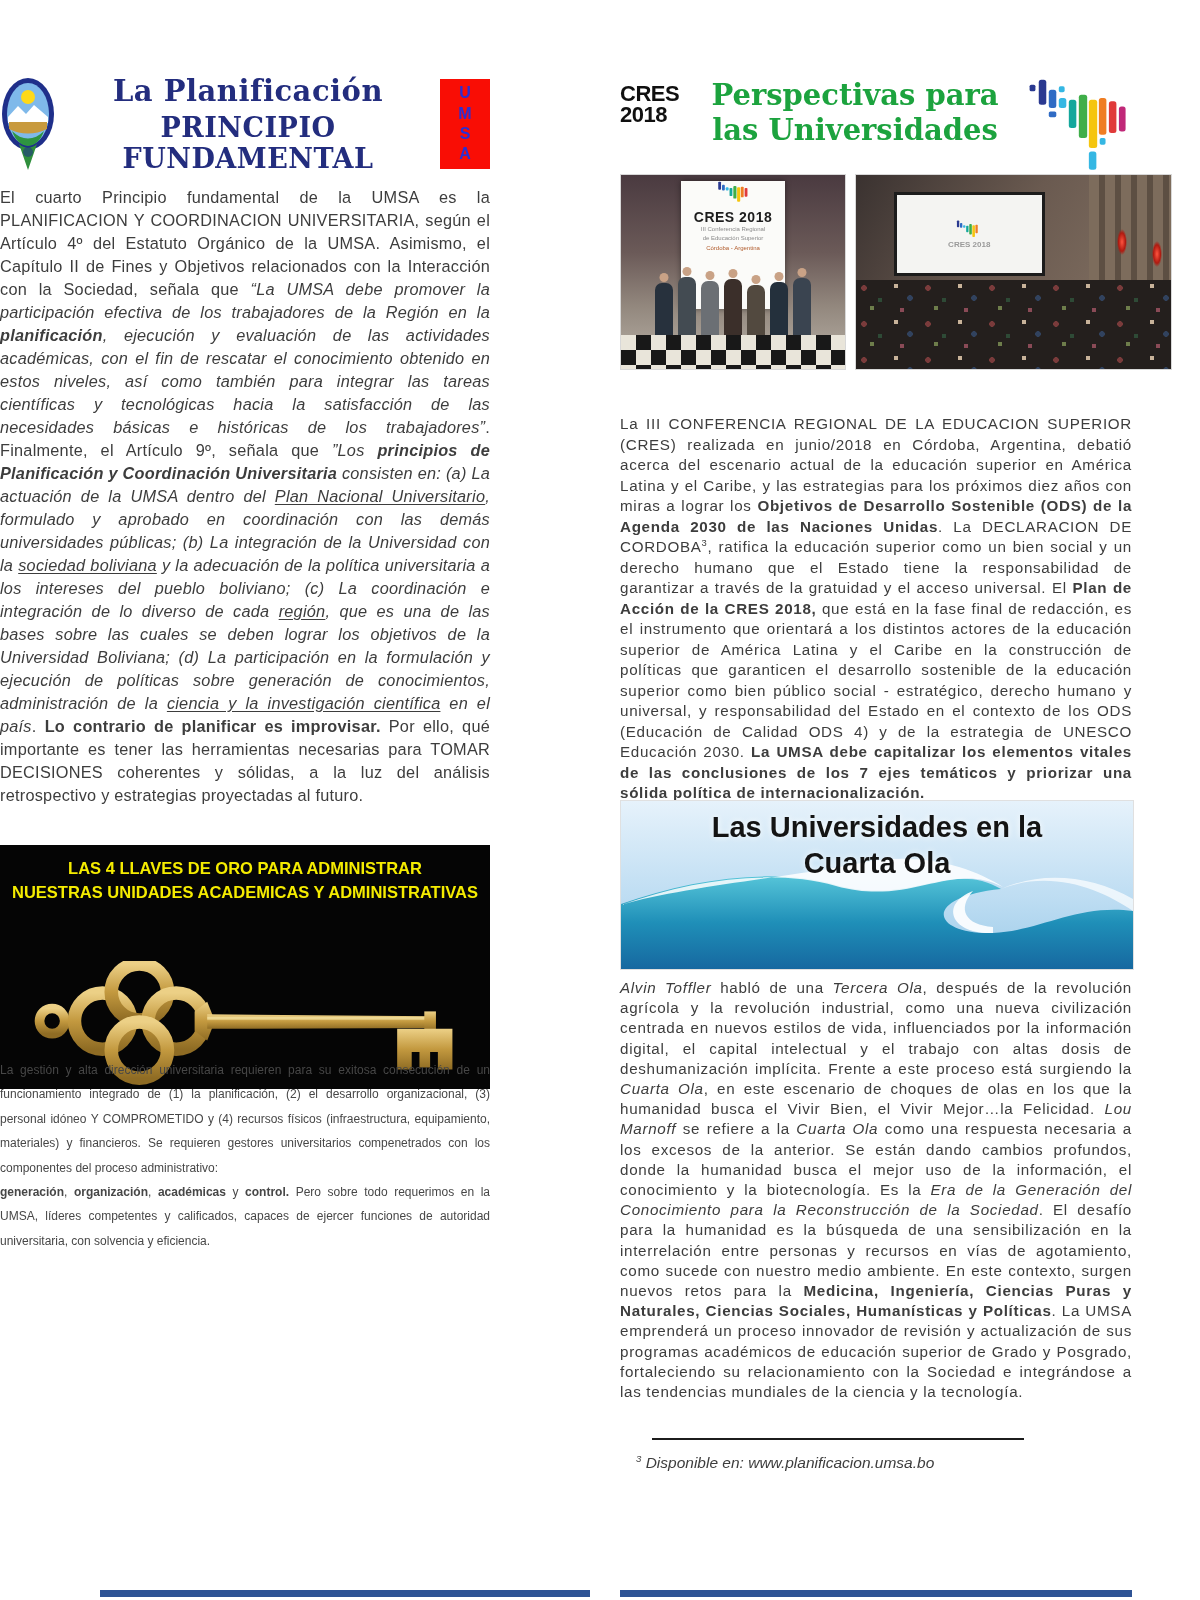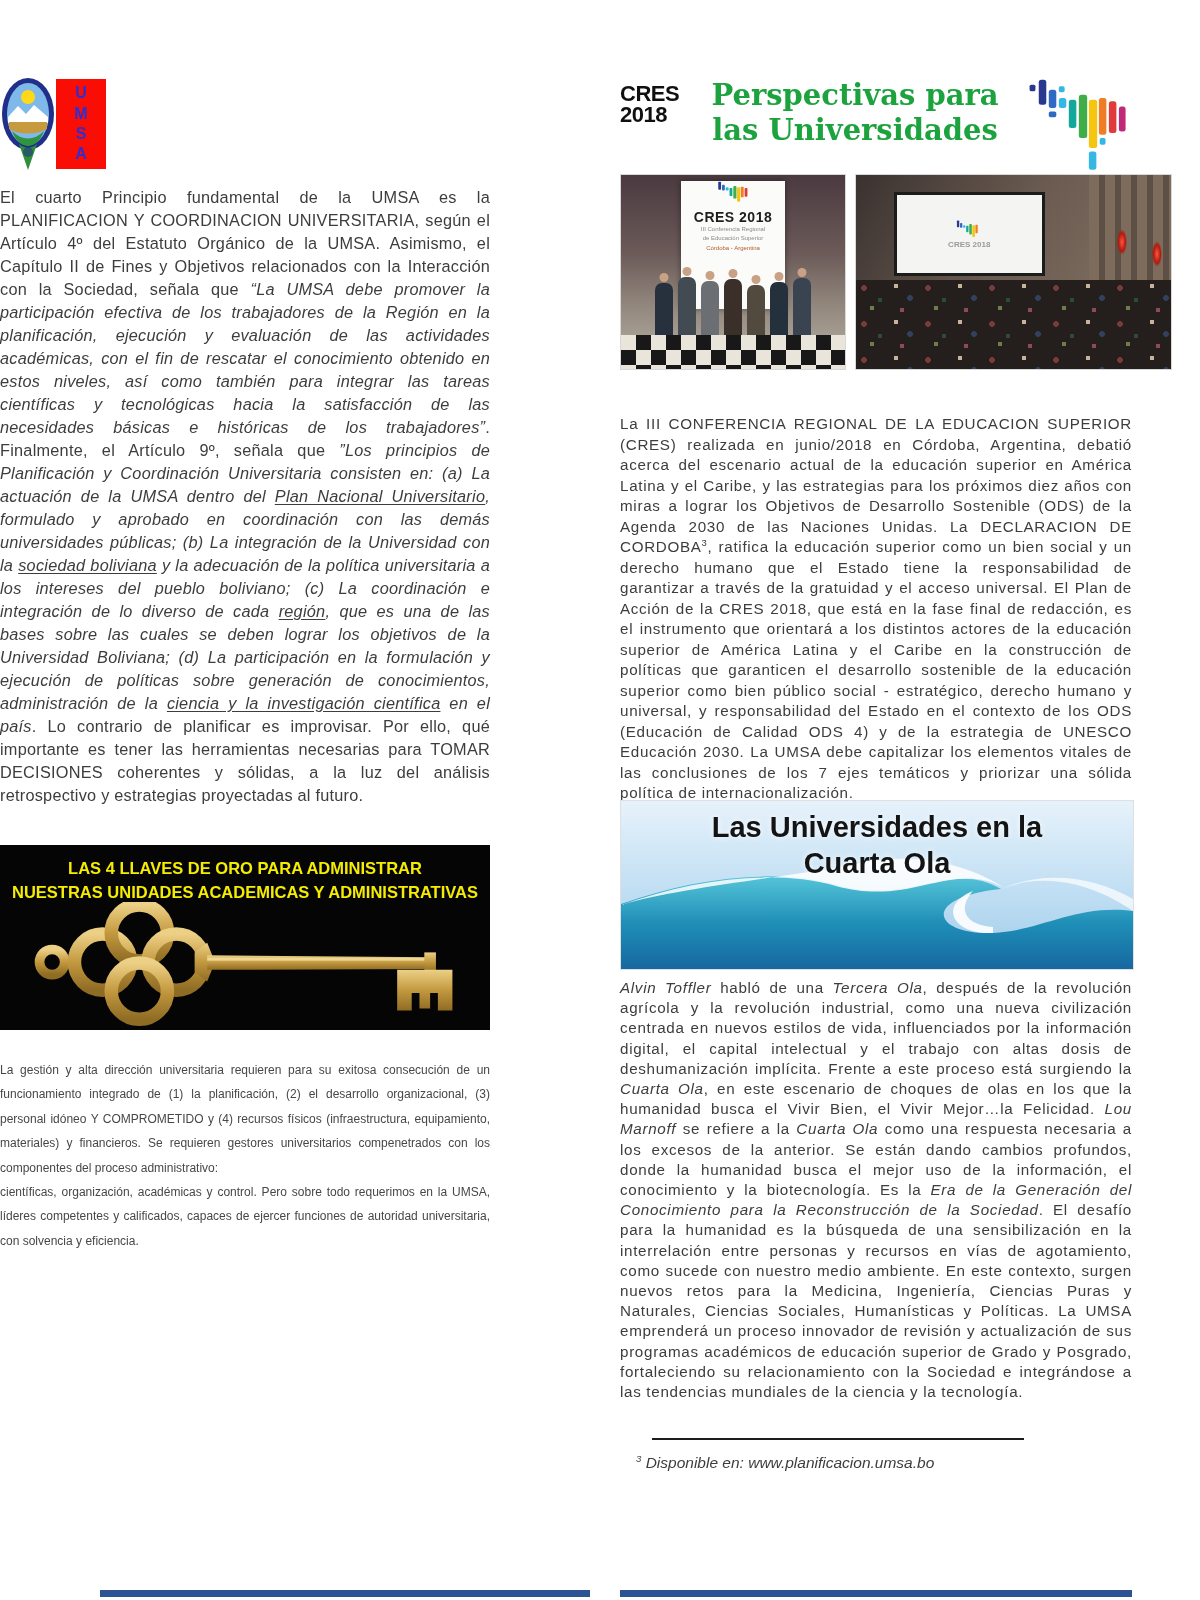--- a/index.html
+++ b/index.html
@@ -1,33 +1,33 @@
 <!DOCTYPE html>
 <html style="--navy: #232d7e; --badge_red: #f90d05; --badge_blue: #2b2fd4; --green: #1ca33e; --key_yellow: #f5ec00; --footer_blue: #2e5395; --body_text: #3d3d3d;"><head>
 <meta charset="utf-8">
 <style>
   html,body{margin:0;padding:0;background:#888;}
   .page{position:relative;width:1200px;height:1600px;background:#ffffff;margin:0 auto;overflow:hidden;
         font-family:"Liberation Sans","DejaVu Sans",sans-serif;}
-  .b{font-weight:normal;}
+  .b{font-weight:bold;}
   .i{font-style:italic;}
   .u{text-decoration:underline;text-underline-offset:2px;}
   sup{font-size:.62em;line-height:0;}
   .lh{position:absolute;left:0;top:75px;width:490px;height:98px;display:flex;align-items:center;}
   .lh-emblem{width:56px;height:96px;flex:0 0 56px;}
   .lh-titles{flex:1;text-align:center;color:var(--navy,#232d7e);
              font-family:"DejaVu Serif","Liberation Serif",serif;font-weight:bold;}
   .lh-t1{font-size:29px;letter-spacing:.5px;}
   .lh-t2{font-size:27px;letter-spacing:.5px;margin-top:4px;}
   .umsa-badge{flex:0 0 50px;height:90px;background:var(--badge_red,#f90d05);
               display:flex;flex-direction:column;align-items:center;justify-content:center;
               color:var(--badge_blue,#2b2fd4);font-weight:bold;font-size:16px;line-height:1.28;}
   .para{text-align:justify;color:var(--body_text,#3d3d3d);margin:0;}
   .para-left1{position:absolute;left:0;top:186px;width:490px;font-size:16.3px;line-height:23px;letter-spacing:.015em;}
-  .key-banner{position:absolute;left:0;top:845px;width:490px;height:185px;margin:0;background:#050505;
+  .key-banner{position:absolute;left:0;top:845px;width:490px;height:244px;margin:0;background:#050505;
               overflow:hidden;}
   .key-line{color:var(--key_yellow,#f5ec00);font-weight:bold;text-align:center;font-size:16.5px;line-height:1.45;}
   .key-line:first-child{margin-top:12px;}
   .key-svg{position:absolute;left:0;bottom:2px;width:100%;height:126px;}
   .para-left2-wrap{position:absolute;left:0;top:1058px;width:490px;}
   .para-left2-wrap p{margin:0;text-align:justify;color:#474747;font-size:12px;line-height:24.4px;}
 
   
   .col-right{position:absolute;left:620px;top:0;width:512px;}
   .rh{position:absolute;left:0;top:78px;width:512px;height:96px;display:flex;align-items:flex-start;}
@@ -91,20 +91,24 @@
     <svg class="lh-emblem" viewBox="0 0 56 96">
       <ellipse cx="28" cy="38" rx="26" ry="36" fill="#1f2f8a"></ellipse>
       <ellipse cx="28" cy="38" rx="21" ry="31" fill="#7fb9ea"></ellipse>
       <circle cx="28" cy="21" r="7" fill="#ffd918"></circle>
       <path d="M8 41 L18 30 L26 38 L34 29 L48 41 L48 47 L8 47 Z" fill="#ffffff"></path>
       <path d="M9 46 h38 v7 c-12 6 -26 6 -38 0 z" fill="#c89a3e"></path>
       <path d="M12 55 c10 10 22 10 32 0 c-4 12 -12 15 -16 15 c-4 0 -12 -3 -16 -15 z" fill="#2e9440"></path>
       <path d="M19 68 l9 26 l9 -26 c-6 5 -12 5 -18 0 z" fill="#2f8f3c"></path>
       <circle cx="28" cy="76" r="5" fill="#1f2f8a" opacity=".55"></circle>
     </svg>
+    <div class="lh-titles">
+      <div class="lh-t1">La Planificación</div>
+      <div class="lh-t2">PRINCIPIO FUNDAMENTAL</div>
+    </div>
     <div class="umsa-badge">
       <span>U</span>
       <span>M</span>
       <span>S</span>
       <span>A</span>
     </div>
   </header>
 
   <p class="para para-left1"><span>El cuarto Principio fundamental de la UMSA es la PLANIFICACION Y COORDINACION UNIVERSITARIA, según el Artículo 4º del Estatuto Orgánico de la UMSA. Asimismo, el Capítulo II de Fines y Objetivos relacionados con la Interacción con la Sociedad, señala que </span><span class="i">“La UMSA debe promover la participación efectiva de los trabajadores de la Región en la </span><span class="b i">planificación</span><span class="i">, ejecución y evaluación de las actividades académicas, con el fin de rescatar el conocimiento obtenido en estos niveles, así como también para integrar las tareas científicas y tecnológicas hacia la satisfacción de las necesidades básicas e históricas de los trabajadores”</span><span>. Finalmente, el Artículo 9º, señala que </span><span class="i">”Los </span><span class="b i">principios de Planificación y Coordinación Universitaria </span><span class="i">consisten en: (a) La actuación de la UMSA dentro del </span><span class="i u">Plan Nacional Universitario</span><span class="i">, formulado y aprobado en coordinación con las demás universidades públicas; (b) La integración de la Universidad con la </span><span class="i u">sociedad boliviana</span><span class="i"> y la adecuación de la política universitaria a los intereses del pueblo boliviano; (c) La coordinación e integración de lo diverso de cada </span><span class="i u">región</span><span class="i">, que es una de las bases sobre las cuales se deben lograr los objetivos de la Universidad Boliviana; (d) La participación en la formulación y ejecución de políticas sobre generación de conocimientos, administración de la </span><span class="i u">ciencia y la investigación científica</span><span class="i"> en el país</span><span>. </span><span class="b">Lo contrario de planificar es improvisar.</span><span> Por ello, qué importante es tener las herramientas necesarias para TOMAR DECISIONES coherentes y sólidas, a la luz del análisis retrospectivo y estrategias proyectadas al futuro.</span></p>
 
@@ -127,21 +131,21 @@
       <polygon points="183,52 196,42 204,62 196,82 183,72" fill="url(#gold)"></polygon>
       <polygon points="196,55 428,57 428,69 196,70" fill="url(#gold)"></polygon>
       <rect x="196" y="57.5" width="228" height="3" fill="#f3e1a0" opacity=".8"></rect>
       <rect x="420" y="52" width="12" height="20" fill="url(#gold)"></rect>
       <path d="M392 70 v42 h15 v-18 h8 v16 h11 v-16 h8 v18 h15 v-42 z" fill="url(#gold)"></path>
     </svg>
   </figure>
 
   <div class="para-left2-wrap">
     <p><span>La gestión y alta dirección universitaria requieren para su exitosa consecución de un funcionamiento integrado de (1) la planificación, (2) el desarrollo organizacional, (3) personal idóneo Y COMPROMETIDO y (4) recursos físicos (infraestructura, equipamiento, materiales) y financieros. Se requieren gestores universitarios compenetrados con los componentes del proceso administrativo:</span></p>
-    <p><span class="b">científicas</span><span>, </span><span class="b">organización</span><span>, </span><span class="b">académicas</span><span> y </span><span class="b">control.</span><span> Pero sobre todo requerimos en la UMSA, líderes competentes y calificados, capaces de ejercer funciones de autoridad universitaria, con solvencia y eficiencia.</span></p>
+    <p><span class="b">generación</span><span>, </span><span class="b">organización</span><span>, </span><span class="b">académicas</span><span> y </span><span class="b">control.</span><span> Pero sobre todo requerimos en la UMSA, líderes competentes y calificados, capaces de ejercer funciones de autoridad universitaria, con solvencia y eficiencia.</span></p>
   </div>
 
   <div class="col-right">
     <header class="rh">
       <div class="rh-cres">
         <div>CRES</div>
         <div>2018</div>
       </div>
       <div class="rh-title">Perspectivas para las Universidades</div>
       <svg class="rh-bars" viewBox="0 0 124 115">

